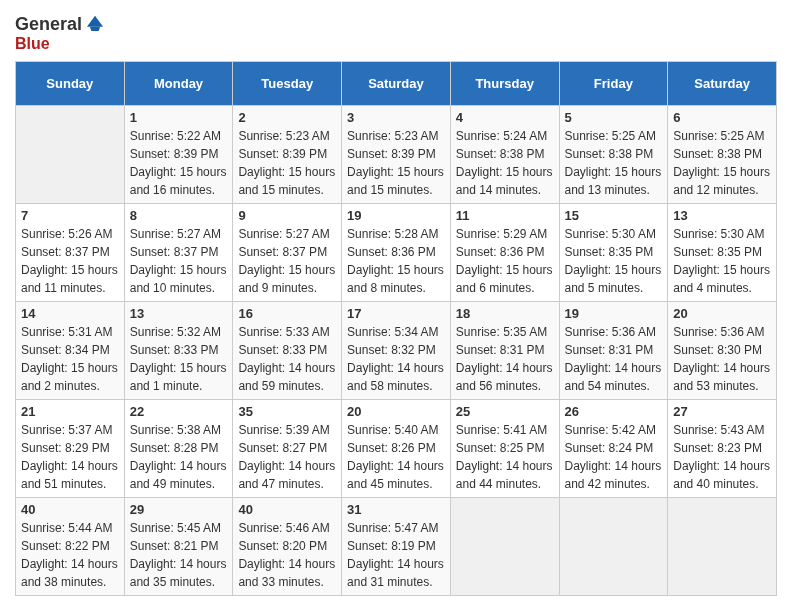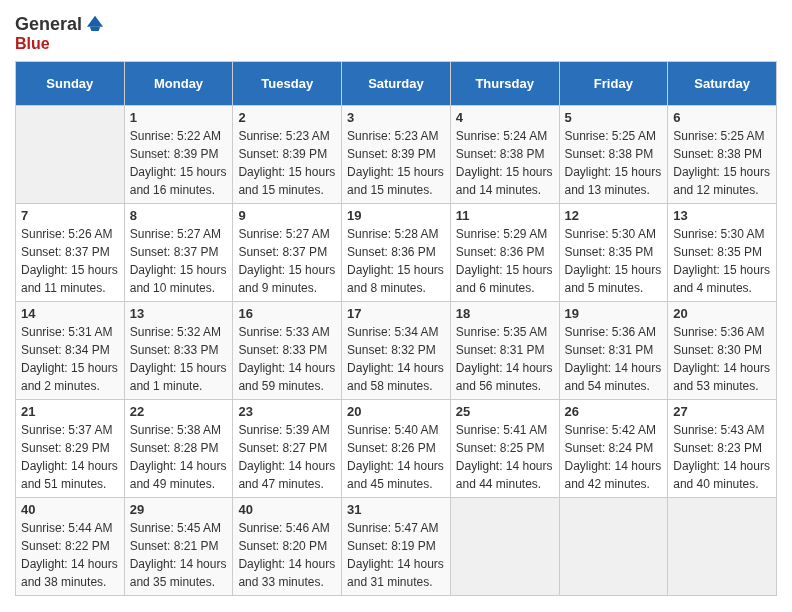--- a/index.html
+++ b/index.html
@@ -182,21 +182,21 @@
           Sunrise: 5:28 AM<br>Sunset: 8:36 PM<br>Daylight: 15 hours and 8 minutes.
         </div>
         </td>
         <td>
           <span class="day-number">11</span>
         <div class="cell-info">
           Sunrise: 5:29 AM<br>Sunset: 8:36 PM<br>Daylight: 15 hours and 6 minutes.
         </div>
         </td>
         <td>
-          <span class="day-number">12</span>
+          <span class="day-number">15</span>
         <div class="cell-info">
           Sunrise: 5:30 AM<br>Sunset: 8:35 PM<br>Daylight: 15 hours and 5 minutes.
         </div>
         </td>
         <td>
           <span class="day-number">13</span>
         <div class="cell-info">
           Sunrise: 5:30 AM<br>Sunset: 8:35 PM<br>Daylight: 15 hours and 4 minutes.
         </div>
         </td>
@@ -252,21 +252,21 @@
           Sunrise: 5:37 AM<br>Sunset: 8:29 PM<br>Daylight: 14 hours and 51 minutes.
         </div>
         </td>
         <td>
           <span class="day-number">22</span>
         <div class="cell-info">
           Sunrise: 5:38 AM<br>Sunset: 8:28 PM<br>Daylight: 14 hours and 49 minutes.
         </div>
         </td>
         <td>
-          <span class="day-number">23</span>
+          <span class="day-number">35</span>
         <div class="cell-info">
           Sunrise: 5:39 AM<br>Sunset: 8:27 PM<br>Daylight: 14 hours and 47 minutes.
         </div>
         </td>
         <td>
           <span class="day-number">20</span>
         <div class="cell-info">
           Sunrise: 5:40 AM<br>Sunset: 8:26 PM<br>Daylight: 14 hours and 45 minutes.
         </div>
         </td>

